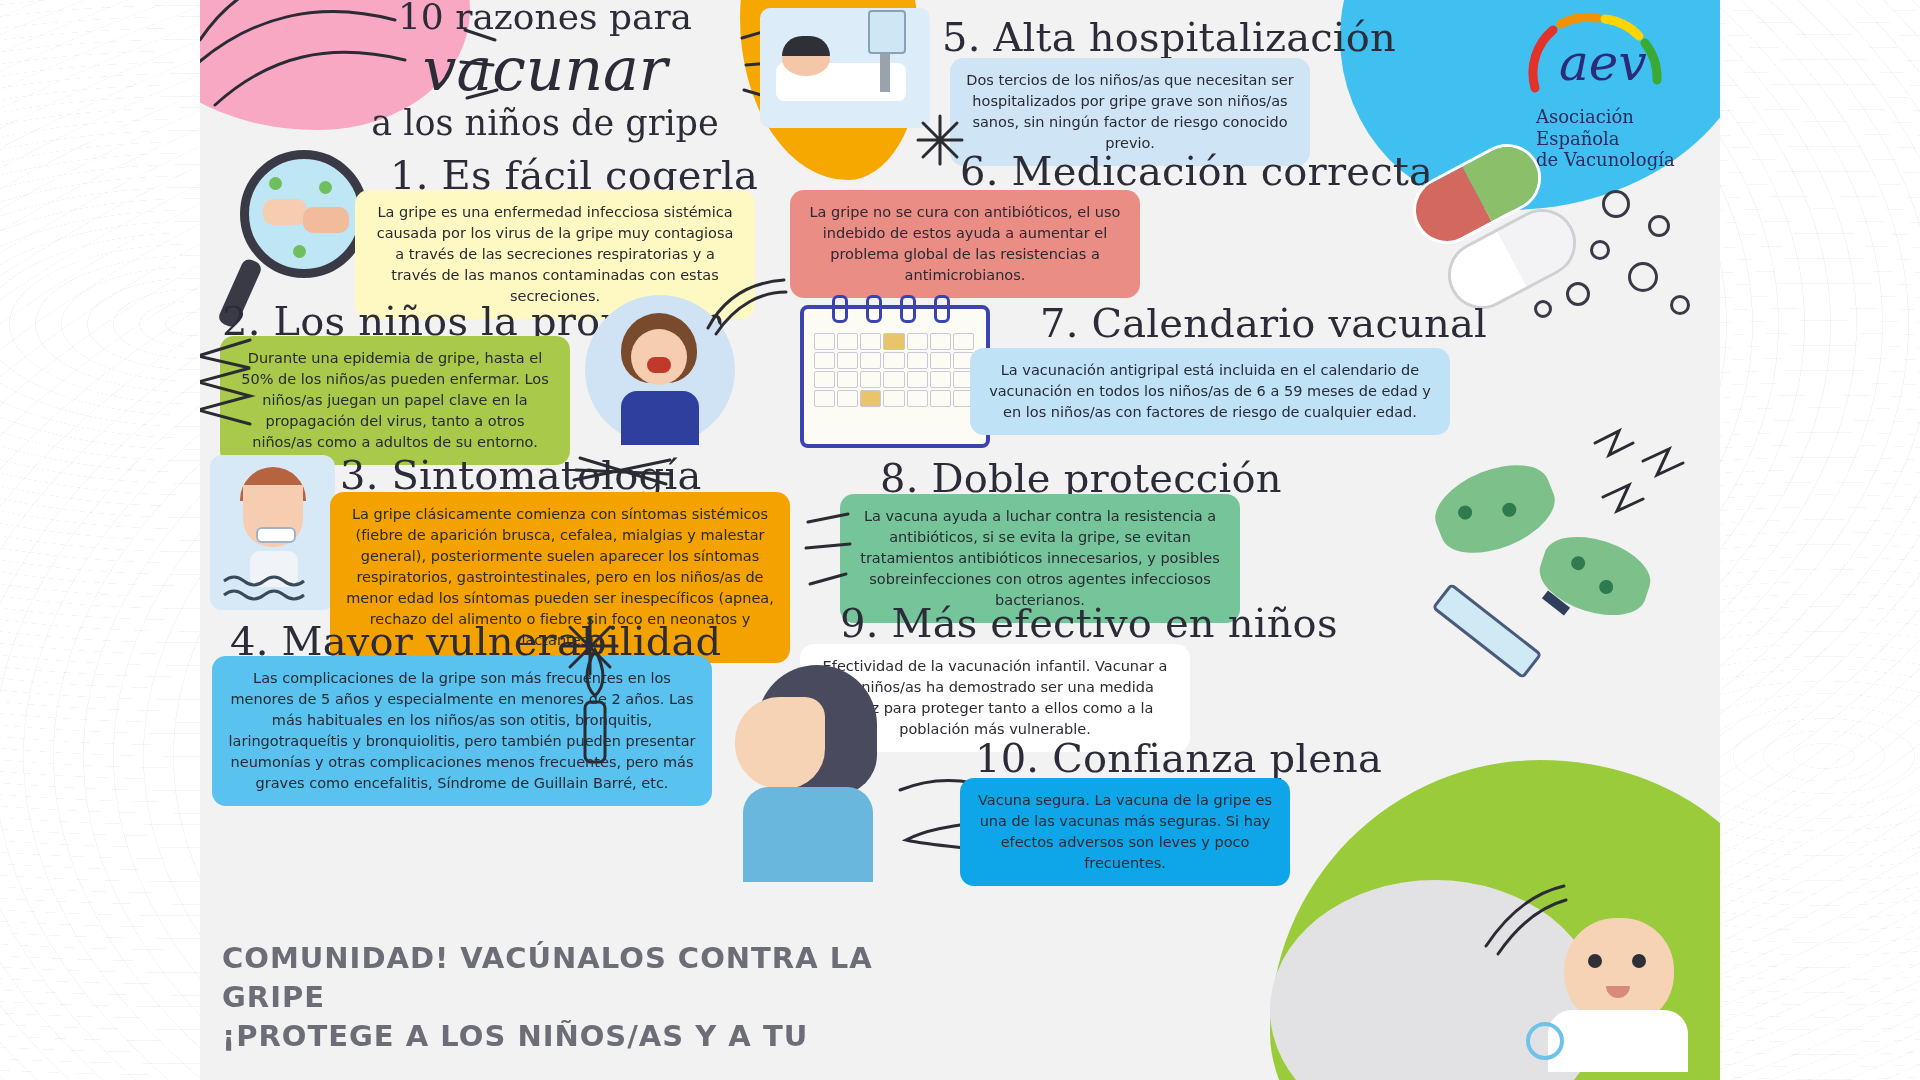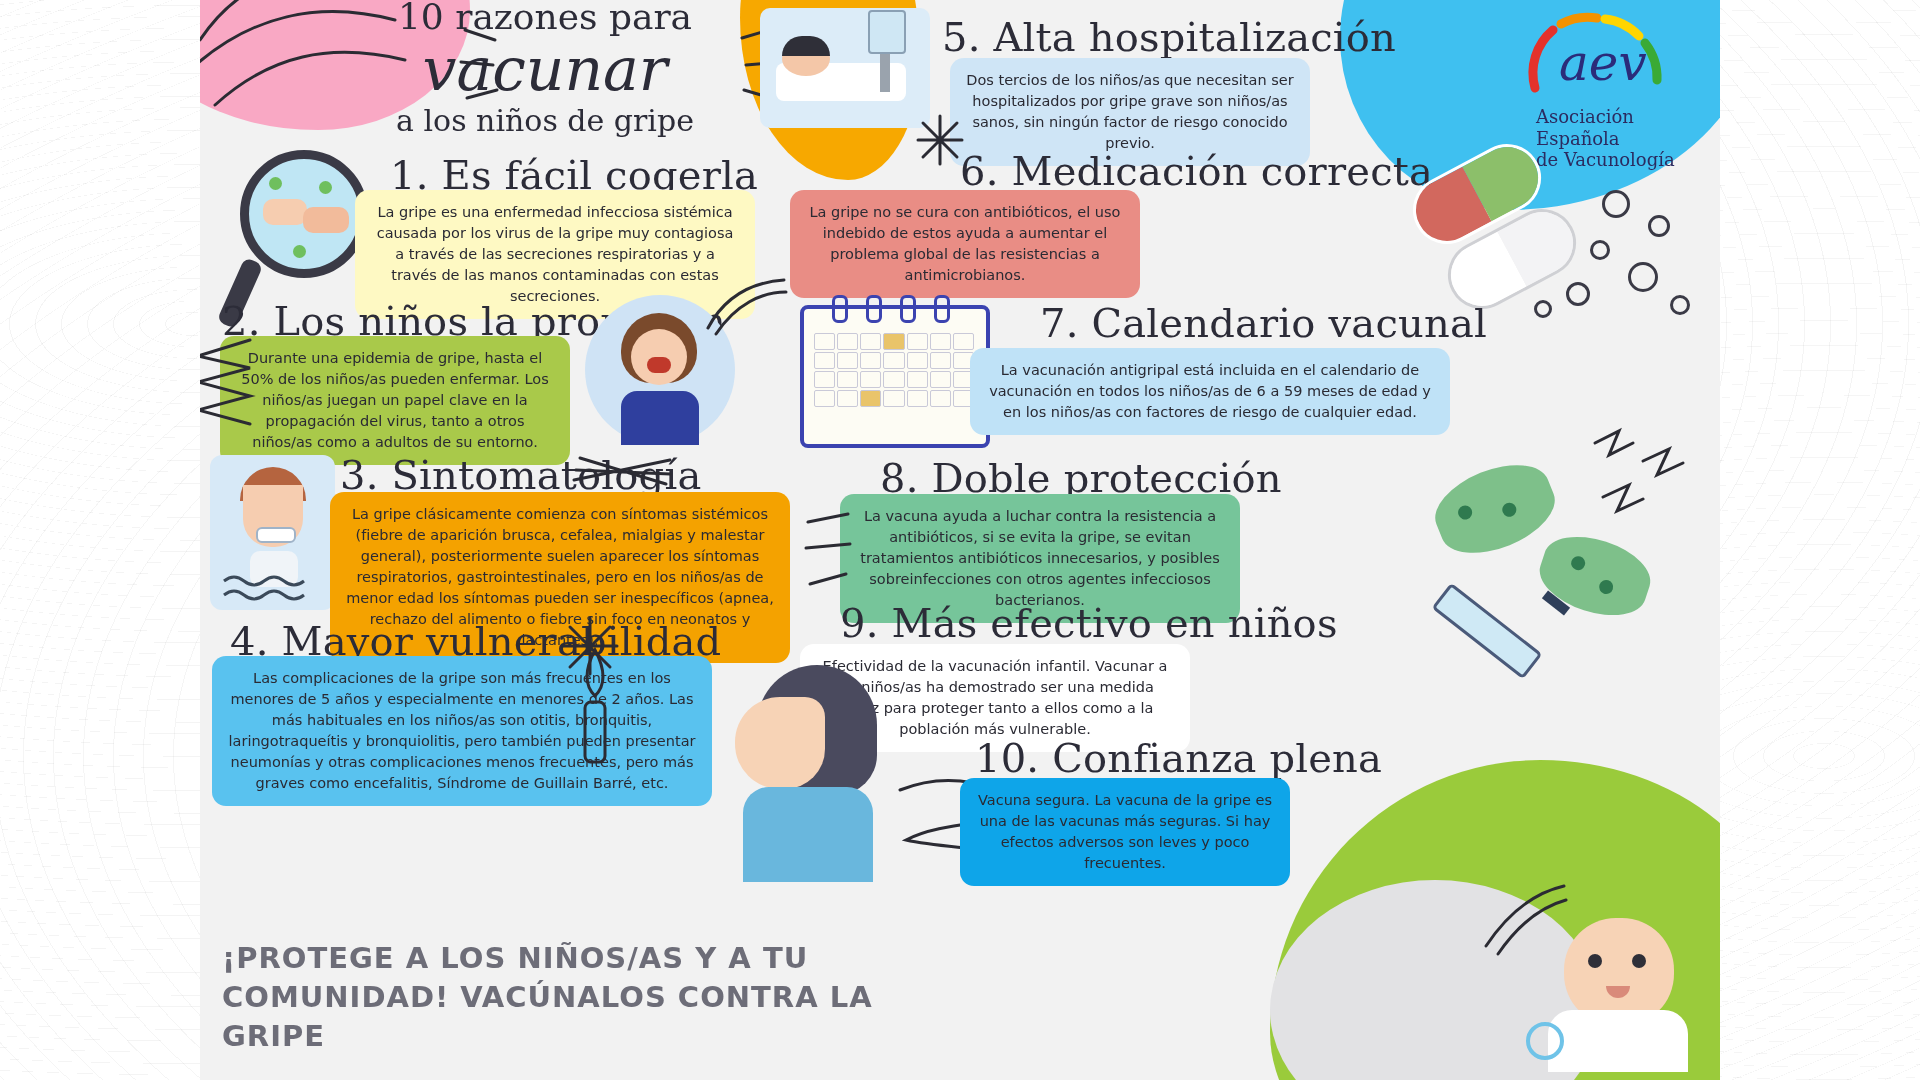--- a/index.html
+++ b/index.html
@@ -63,21 +63,21 @@
   .c-red{background:#e98d85;}
   .c-sky{background:#bfe2f7;}
   .c-teal{background:#76c59a;}
   .c-white{background:#ffffff;}
   .c-yellow{background:#0ea5e9;}
 
   
   .title-wrap{position:absolute;left:110px;top:-2px;width:470px;text-align:center;}
   .t1{font-family:"DejaVu Serif", serif;font-size:36px;color:#2c2c38;line-height:1.05;}
   .t2{font-family:"DejaVu Serif", serif;font-size:60px;color:#2c2c38;font-style:italic;line-height:1.05;margin:2px 0 2px;}
-  .t3{font-family:"DejaVu Serif", serif;font-size:30px;color:#2c2c38;}
+  .t3{font-family:"DejaVu Serif", serif;font-size:35px;color:#2c2c38;}
 
   
   .slogan{
     position:absolute;left:22px;bottom:24px;width:690px;
     font-family:"DejaVu Sans", sans-serif;
     font-weight:bold;
     font-size:29px;
     letter-spacing:1px;
     color:#6d6d78;
     line-height:1.35;
@@ -384,17 +384,17 @@
     <div class="sq" style="left:86px;top:86px;width:24px;height:12px;background:#d98a7a;border-radius:0 0 12px 12px;"></div>
     <div class="sq" style="left:28px;top:110px;width:140px;height:62px;background:#ffffff;border-radius:24px 24px 0 0;"></div>
     <div class="sq" style="left:6px;top:122px;width:30px;height:30px;border:4px solid #6fc3e8;border-radius:50%;"></div>
   </div>
   <svg class="doodle" style="right:150px;bottom:120px;width:90px;height:80px;" viewBox="0 0 90 80">
     <path d="M6 66 C30 30,58 12,84 6" stroke-width="3"></path>
     <path d="M18 74 C40 42,64 26,86 20" stroke-width="3"></path>
   </svg>
 
   <div class="slogan">
+    <div>COMUNIDAD! VACÚNALOS CONTRA LA GRIPE</div>
     <div>¡PROTEGE A LOS NIÑOS/AS Y A TU</div>
-    <div>COMUNIDAD! VACÚNALOS CONTRA LA GRIPE</div>
   </div>
 
 </div>
 
 </body></html>

